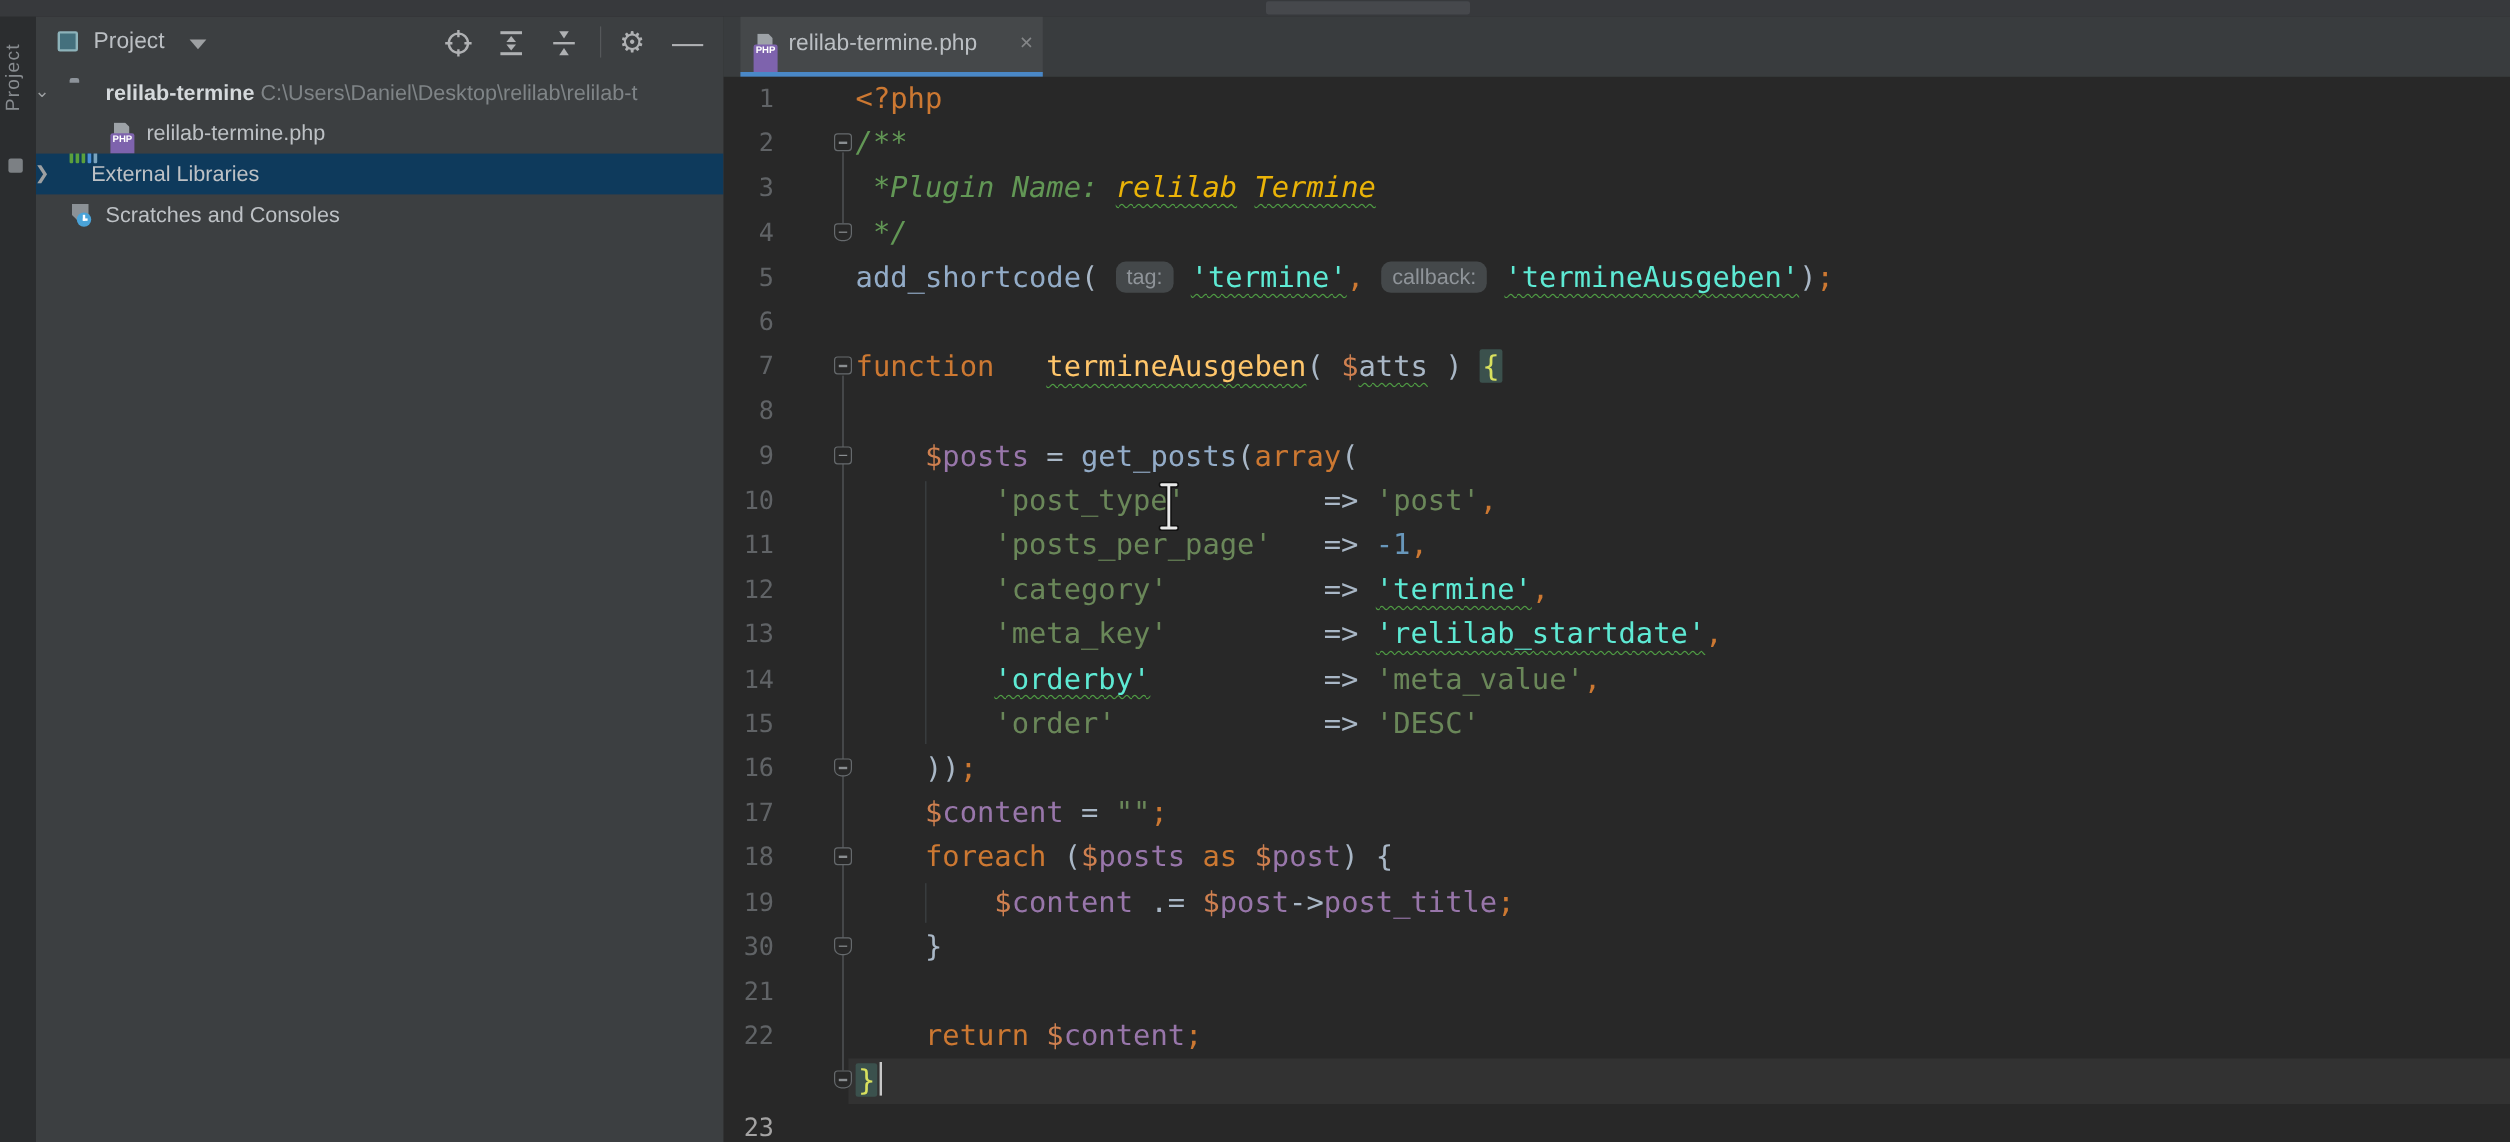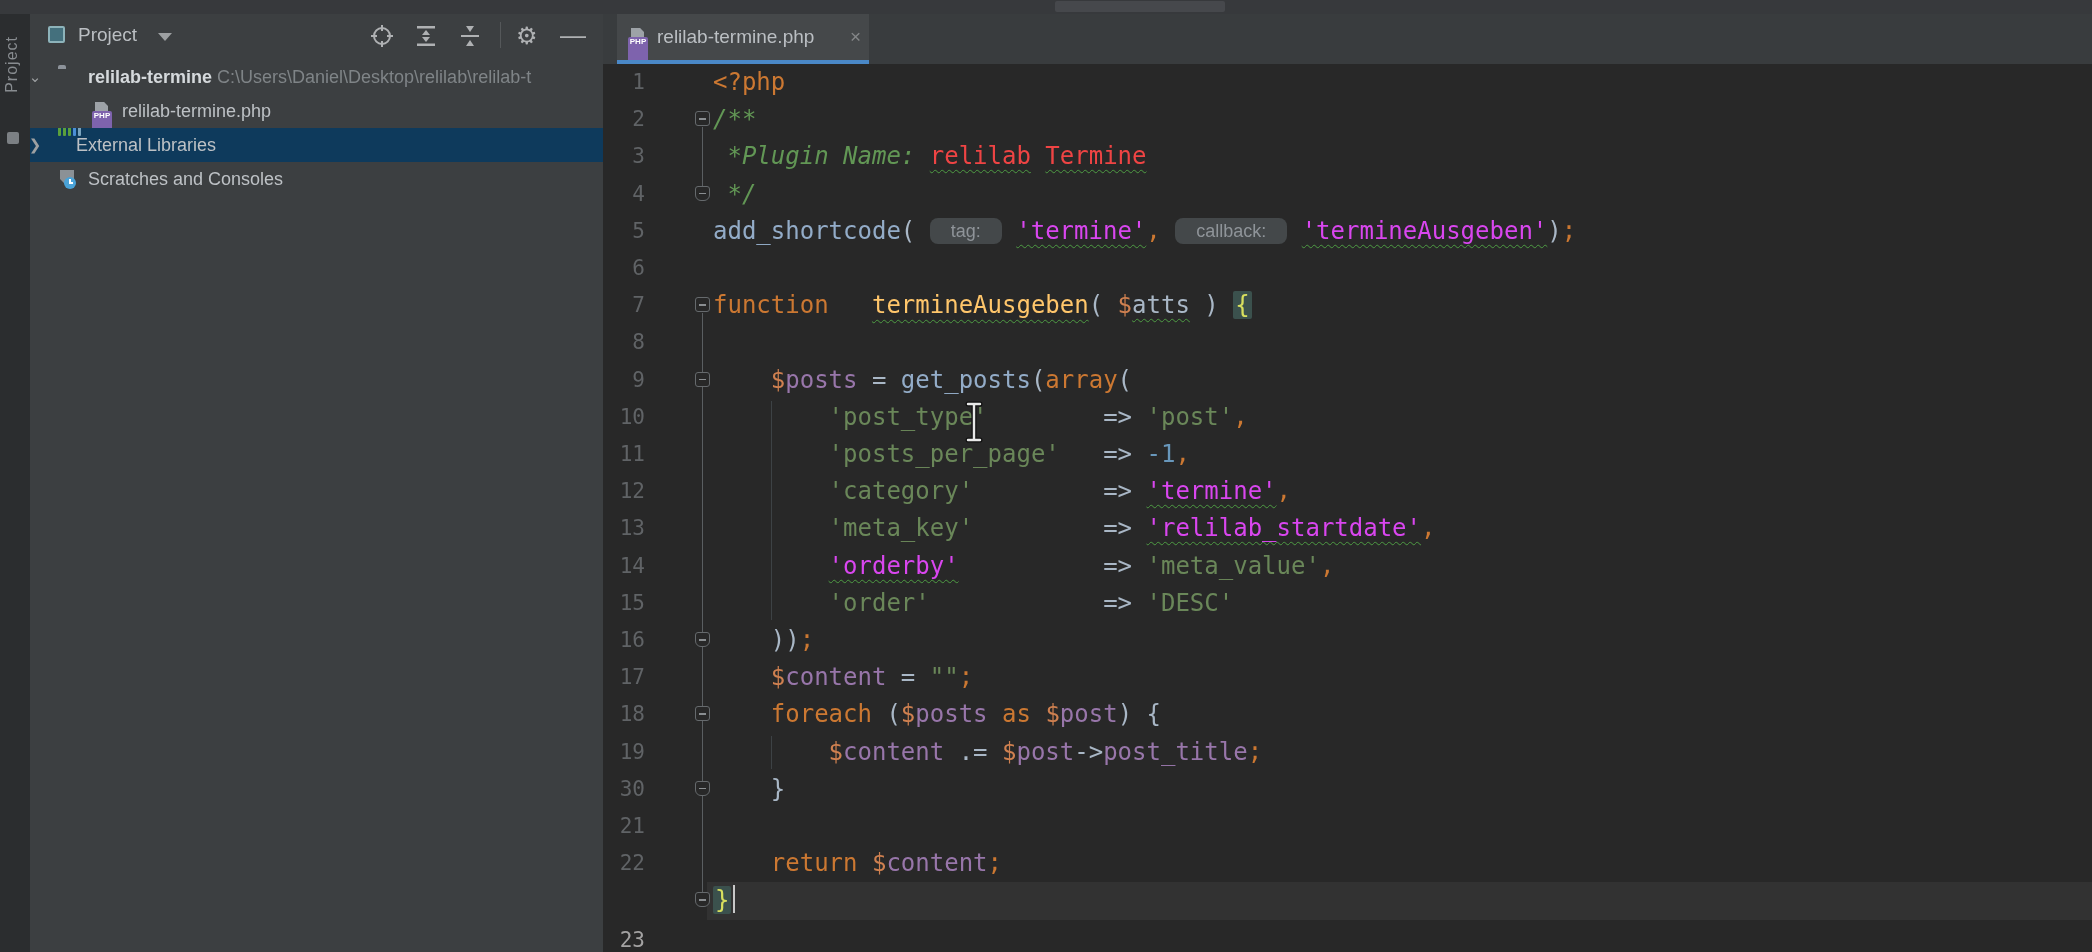--- a/index.html
+++ b/index.html
@@ -75,33 +75,33 @@
   .fold{position:absolute;left:92px;top:10px;width:15px;height:15px;border:1px solid #666a6d;border-radius:3px;
         box-sizing:border-box;background:#282828;z-index:2;}
   .fold:after{content:"";position:absolute;left:3px;top:6px;width:7px;height:1.5px;background:#8a8e91;}
   .fold.end{border-radius:3px 3px 6px 6px;}
   .fold-line{position:absolute;left:99px;width:1px;background:#5a5e61;z-index:1;}
   .guide{position:absolute;width:1px;background:#3d4245;}
 
   
   .tk-kw{color:#cc7832;}
   .tk-cmt{color:#629755;font-style:italic;}
-  .tk-cmtw{color:#ef4444;text-decoration:underline wavy #4e9b43 1px;text-underline-offset:5px;}
+  .tk-cmtw{color:#eab308;font-style:italic;text-decoration:underline wavy #4e9b43 1px;text-underline-offset:5px;}
   .tk-str{color:#6a8759;}
-  .tk-strw{color:#d946ef;text-decoration:underline wavy #4e9b43 1px;text-underline-offset:5px;}
+  .tk-strw{color:#5eead4;text-decoration:underline wavy #4e9b43 1px;text-underline-offset:5px;}
   .tk-num{color:#6897bb;}
   .tk-var{color:#9876aa;}
   .tk-dol{color:#cf8050;}
   .tk-fn{color:#93acc8;}
   .tk-fnd{color:#ffc66b;text-decoration:underline wavy #4e9b43 1px;text-underline-offset:6px;}
   .tk-pl{color:#a9b7c6;}
   .tk-po{color:#cc7832;}
   .tk-plw{color:#a9b7c6;text-decoration:underline wavy #4e9b43 1px;text-underline-offset:5px;}
   .tk-br{color:#d8e05e;background:#3b514d;padding:0 2px;border-radius:2px;}
-  .tk-hint{display:inline-block;background:#44484a;color:#8f9499;border-radius:8px;padding:0 21px;
+  .tk-hint{display:inline-block;background:#44484a;color:#8f9499;border-radius:8px;padding:0 9px;
            font-family:"Liberation Sans",sans-serif;font-size:18px;line-height:26px;vertical-align:2px;}
   .caret{display:inline-block;width:2px;height:28px;background:#c8c8c8;vertical-align:-5px;margin-left:2px;}
 
   
   .ibeam{position:absolute;z-index:9;}
 
   svg{display:block;}
 </style>
 </head>
 <body>

